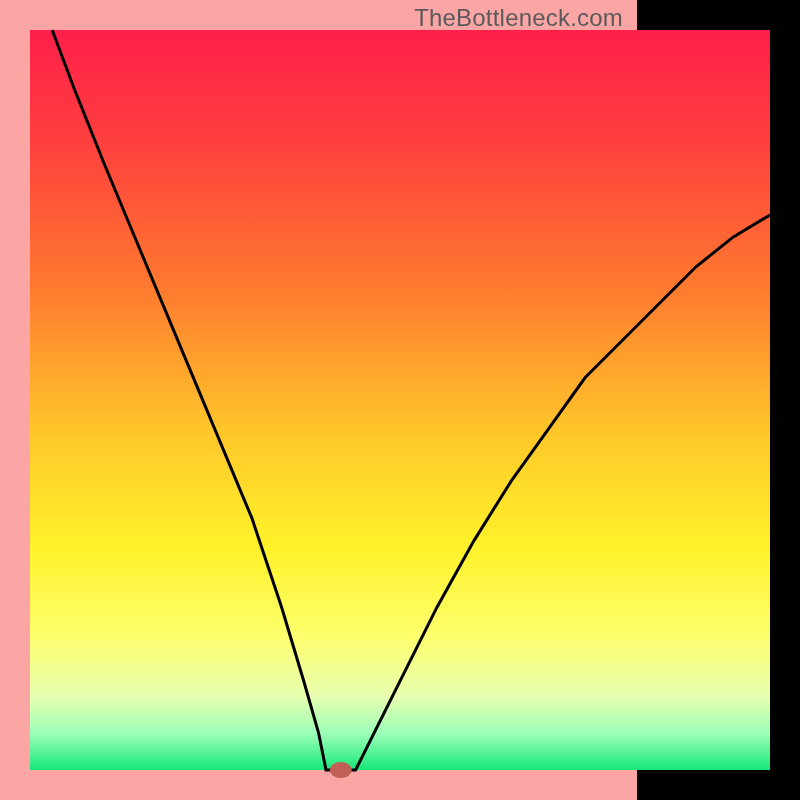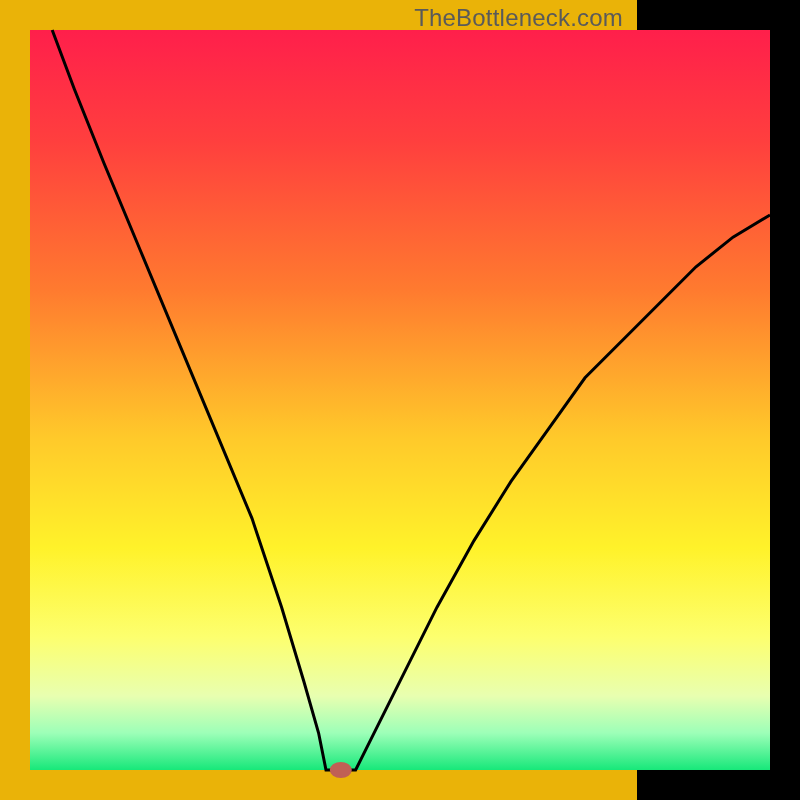--- a/index.html
+++ b/index.html
@@ -8,21 +8,21 @@
     width: 800px;
     height: 800px;
     background: #000;
     font-family: Arial, Helvetica, sans-serif;
     overflow: hidden;
   }
   .frame {
     position: relative;
     width: 637px;
     height: 800px;
-    background: #eab308;
+    background: #fca5a5;
   }
   .watermark {
     position: absolute;
     top: 4px;
     right: 14px;
     color: #5a5a5a;
     font-size: 24px;
     font-weight: 500;
     letter-spacing: 0.2px;
     user-select: none;

